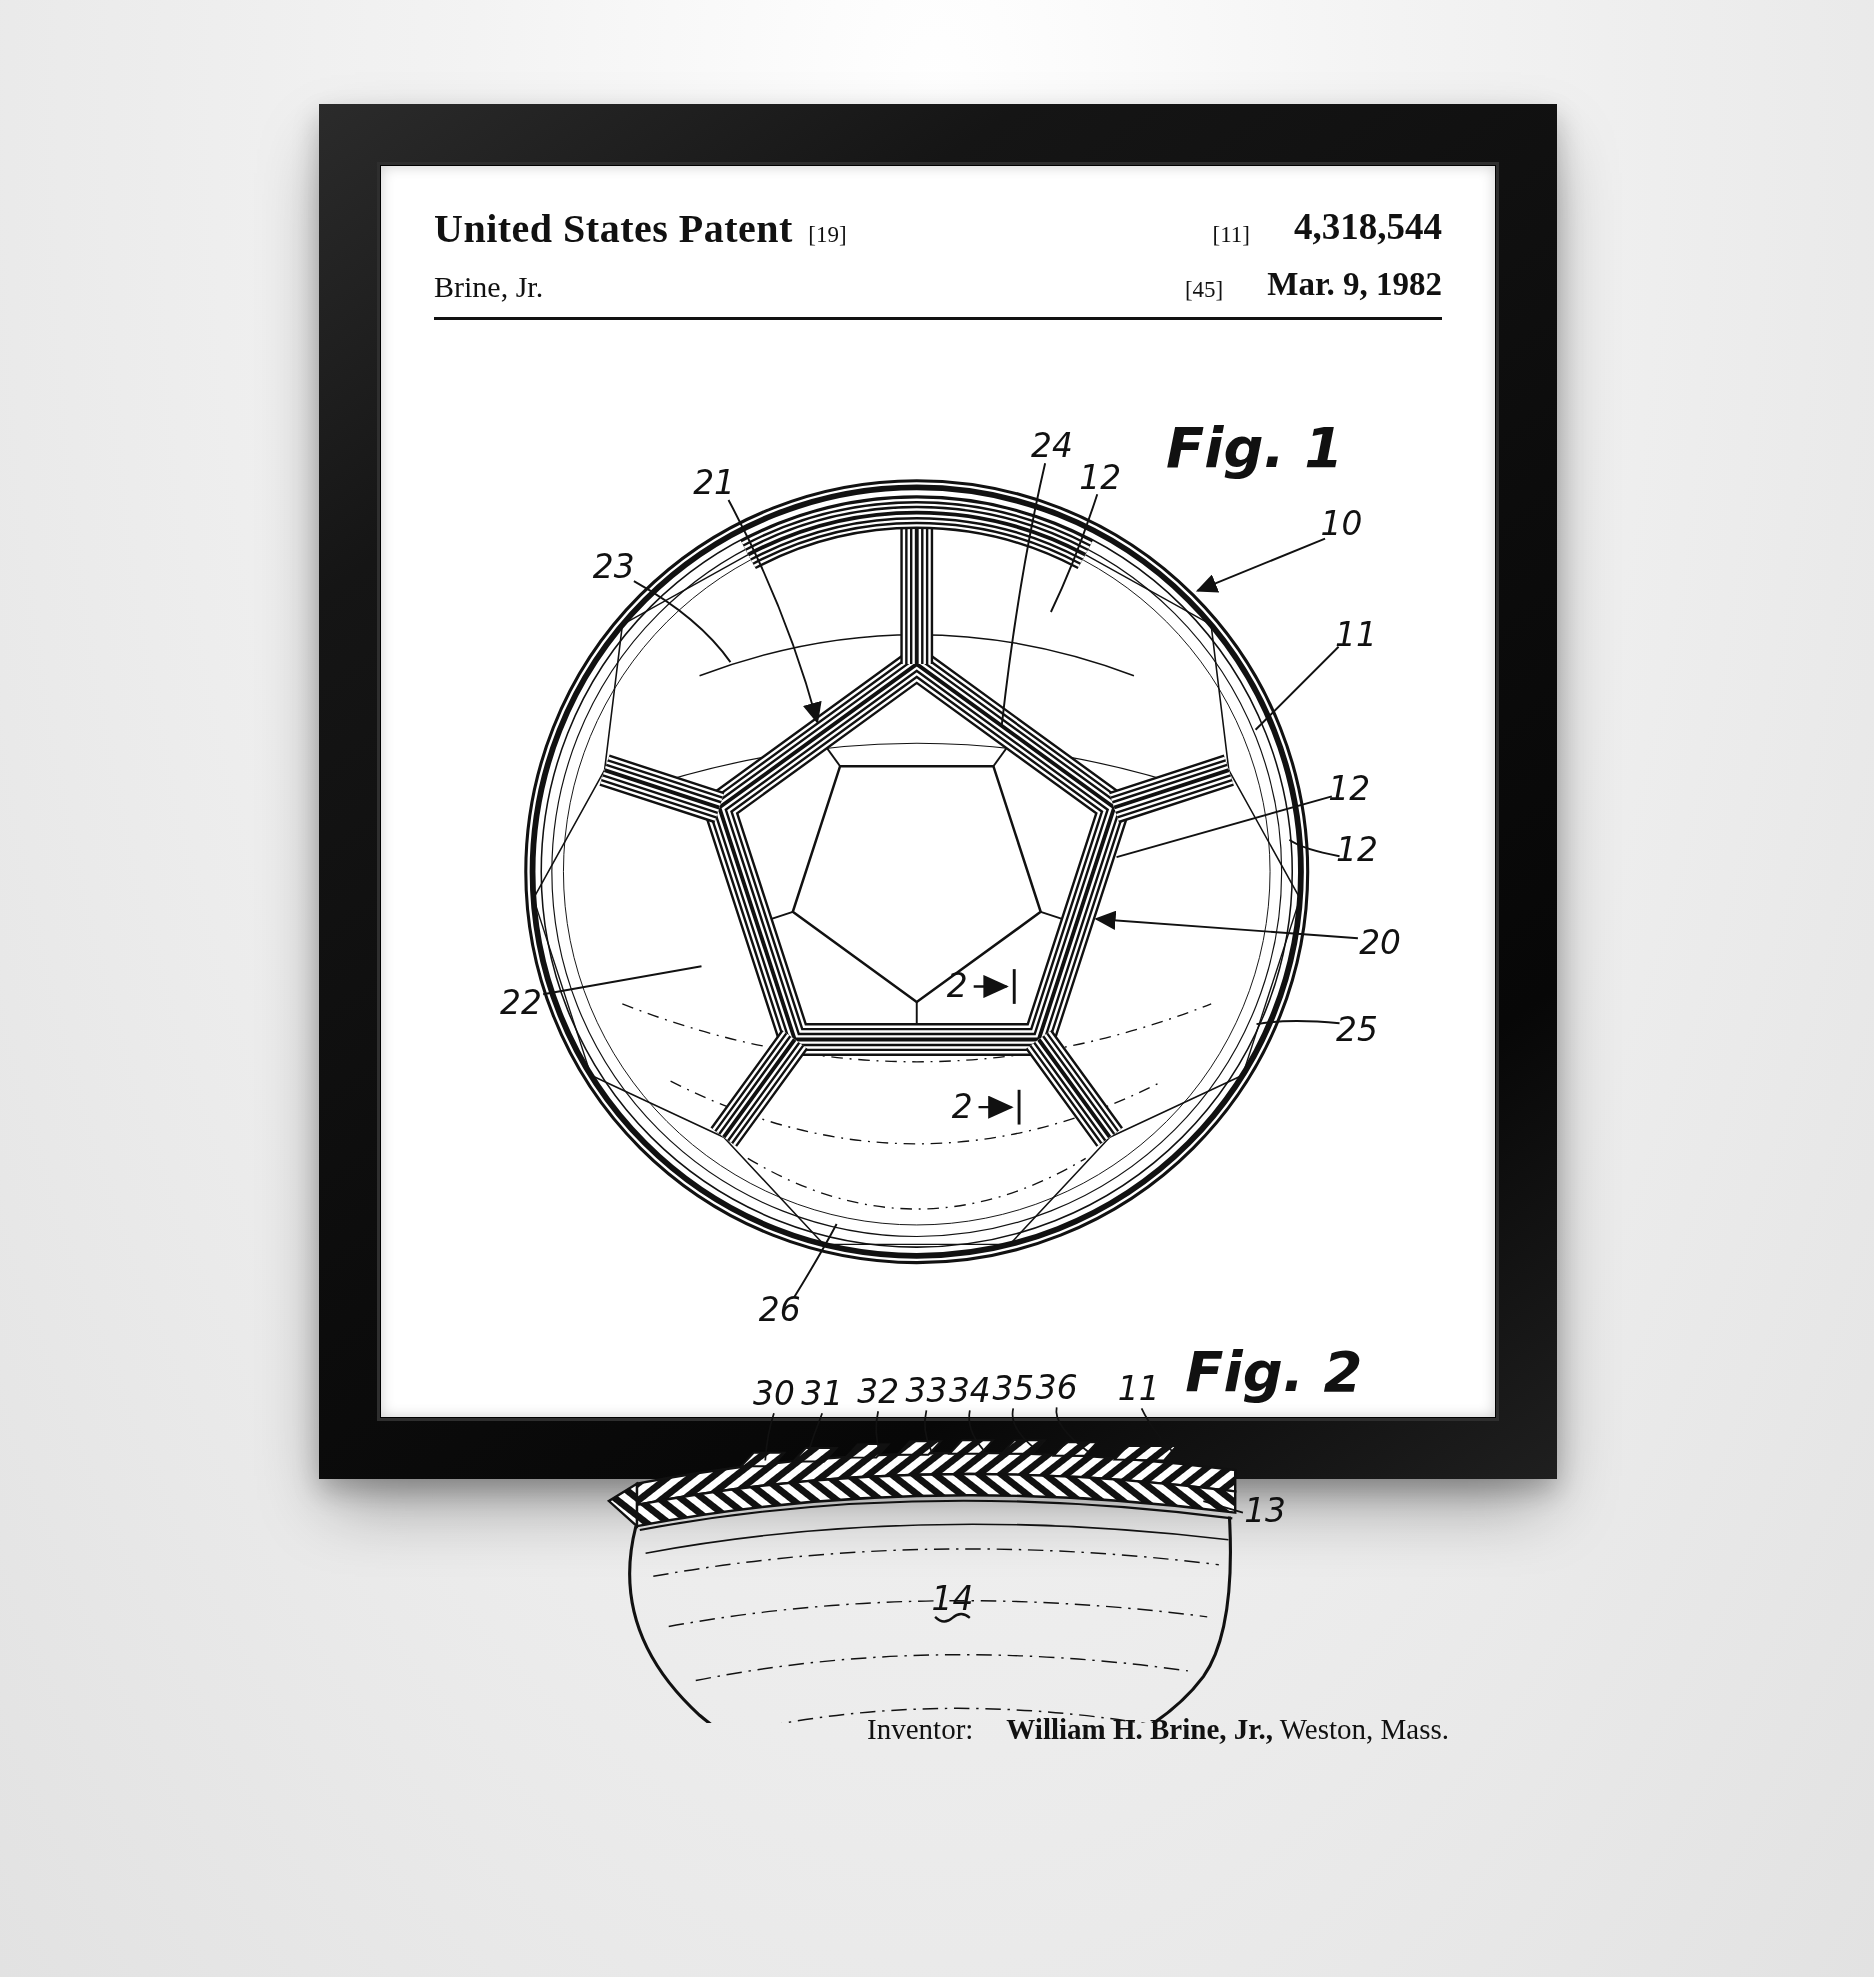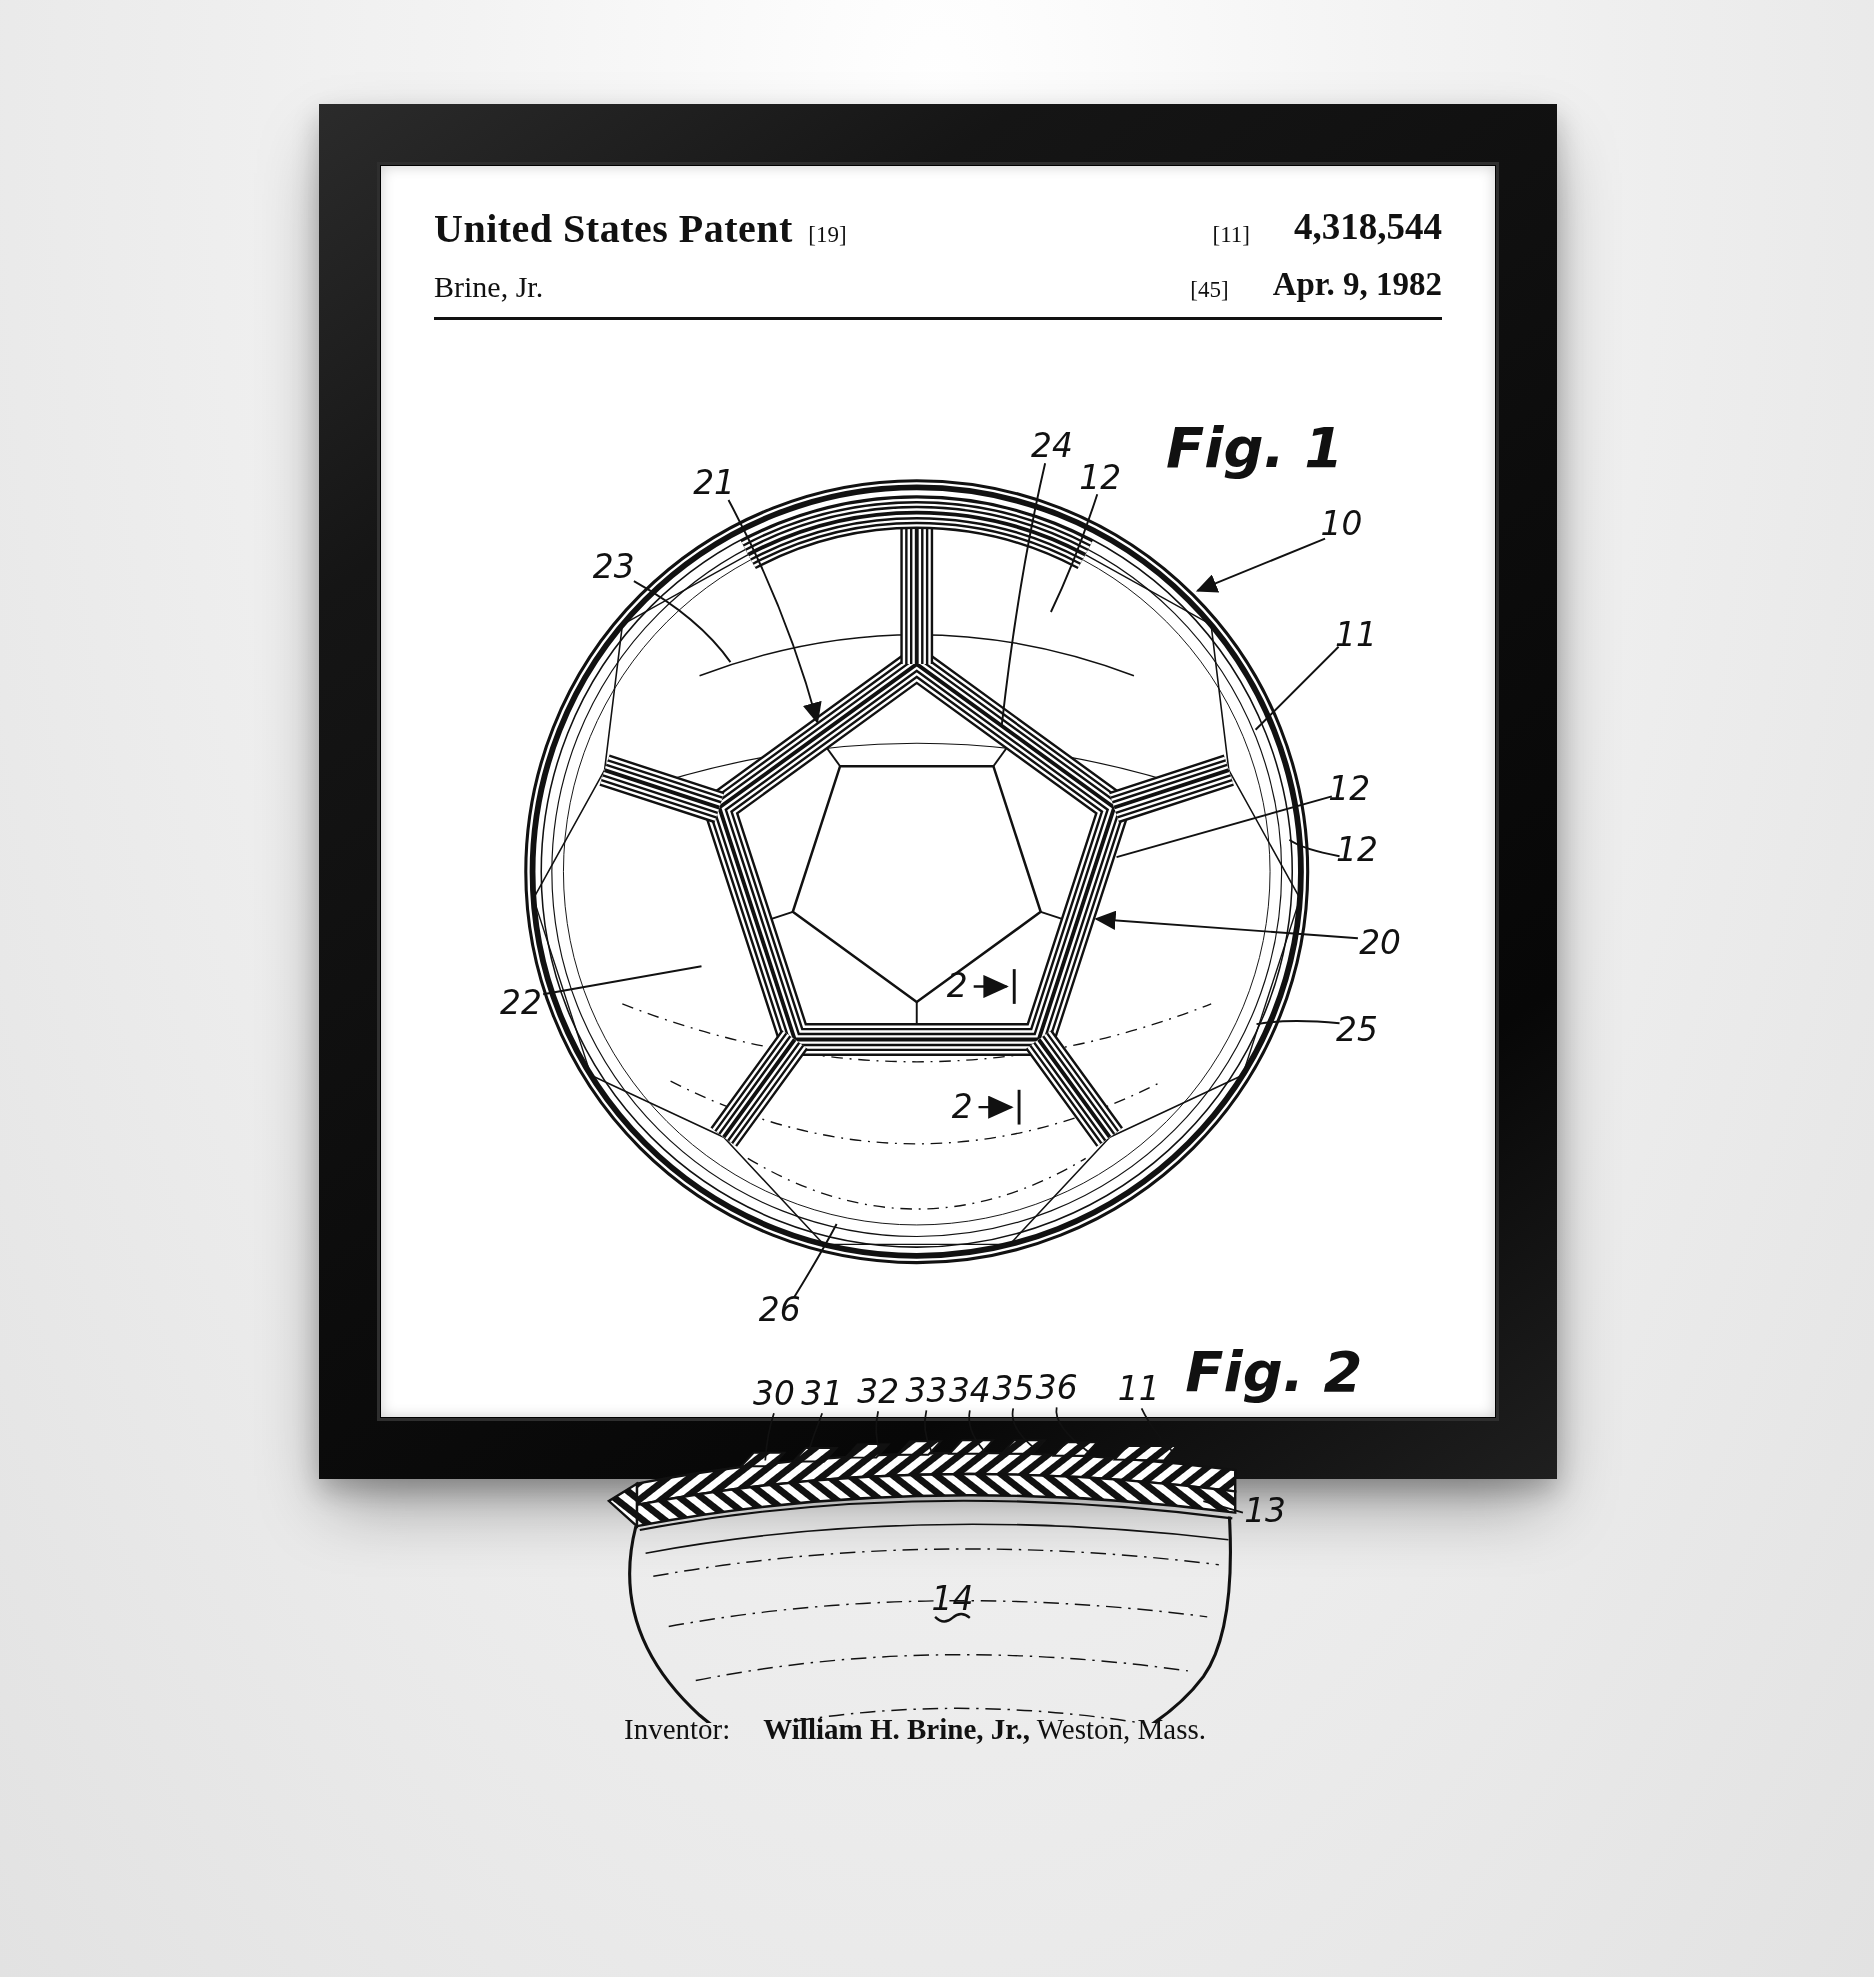--- a/index.html
+++ b/index.html
@@ -33,21 +33,21 @@
   .doc-title{font-size:24px;font-weight:bold;letter-spacing:0.6px;margin-top:25px;}
   
   .fig1{position:absolute;left:0;top:220px;width:1113px;height:951px;}
   .fig2{position:absolute;left:0;top:1171px;width:1113px;height:386px;}
   .lbl{font:italic 34px "DejaVu Sans",sans-serif;fill:#111;}
   .figtitle{font:italic 700 58px "DejaVu Sans",sans-serif;fill:#111;}
   .ink{stroke:#111;fill:none;}
   
   .footer{
     position:absolute;left:0;right:46px;top:1547px;
-    text-align:center;font-size:29px;color:#111;
+    text-align:right;font-size:29px;color:#111;
   }
   .footer b{font-weight:bold;}
   .footer .sp{display:inline-block;width:33px;}
 </style>
 </head>
 <body>
 
 <div class="frame">
   <div class="frame-lip"></div>
   <div class="paper">
@@ -59,21 +59,21 @@
         </div>
         <div class="hdr-right">
           <span class="hdr-code">[11]</span>
           <span class="hdr-num">4,318,544</span>
         </div>
       </div>
       <div class="hdr-row hdr-row2">
         <span class="hdr-inventor">Brine, Jr.</span>
         <div class="hdr-right">
           <span class="hdr-code">[45]</span>
-          <span class="hdr-date">Apr. 9, 1982</span>
+          <span class="hdr-date">Mar. 9, 1982</span>
         </div>
       </div>
       <div class="hdr-rule"></div>
     </div>
 
     <svg class="fig1" viewBox="0 0 1153 985">
       <defs>
         <marker id="ah" markerWidth="12" markerHeight="10" refX="10" refY="5" orient="auto">
           <path d="M0,0 L11,5 L0,10 Z" fill="#111"></path>
         </marker>

